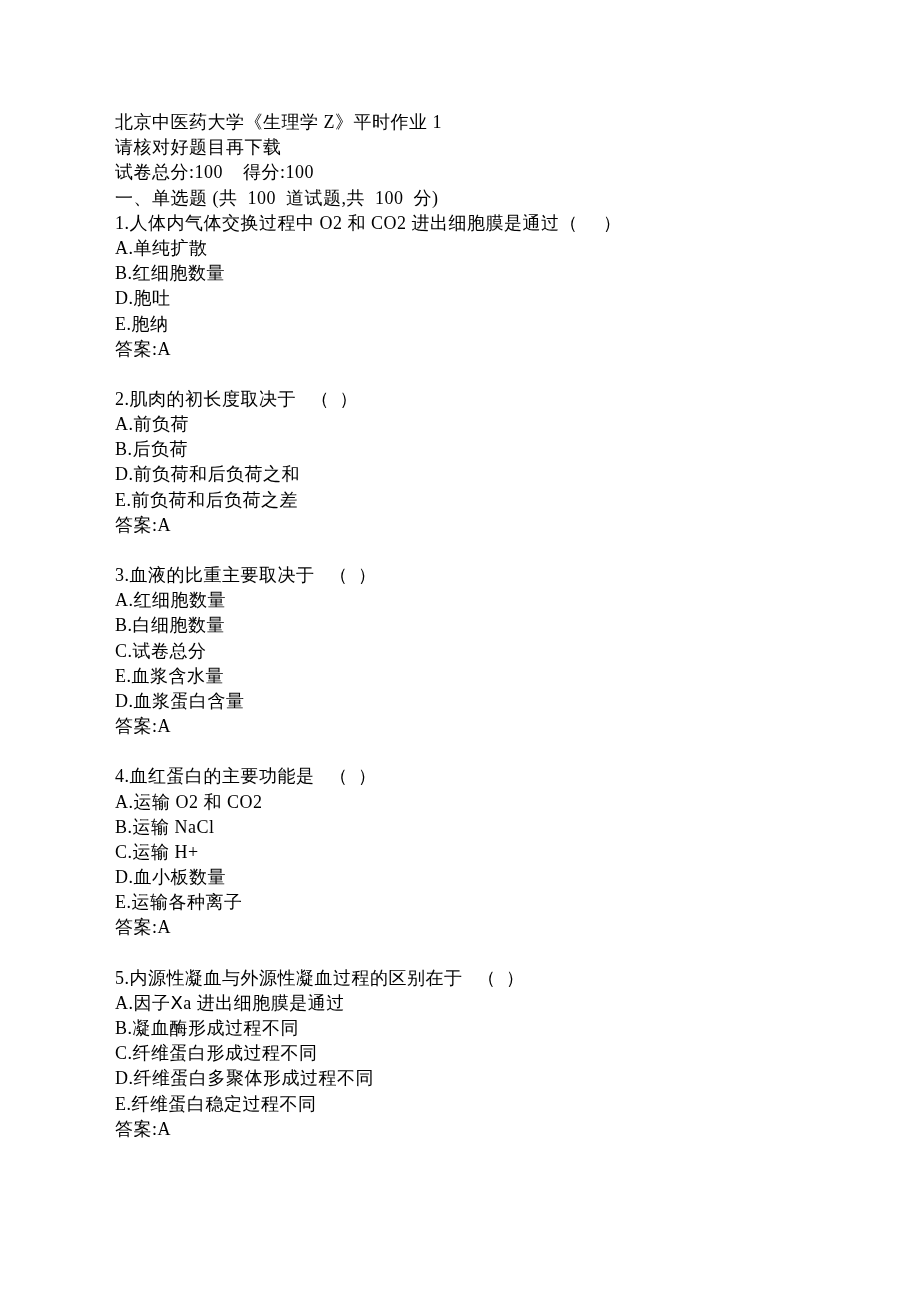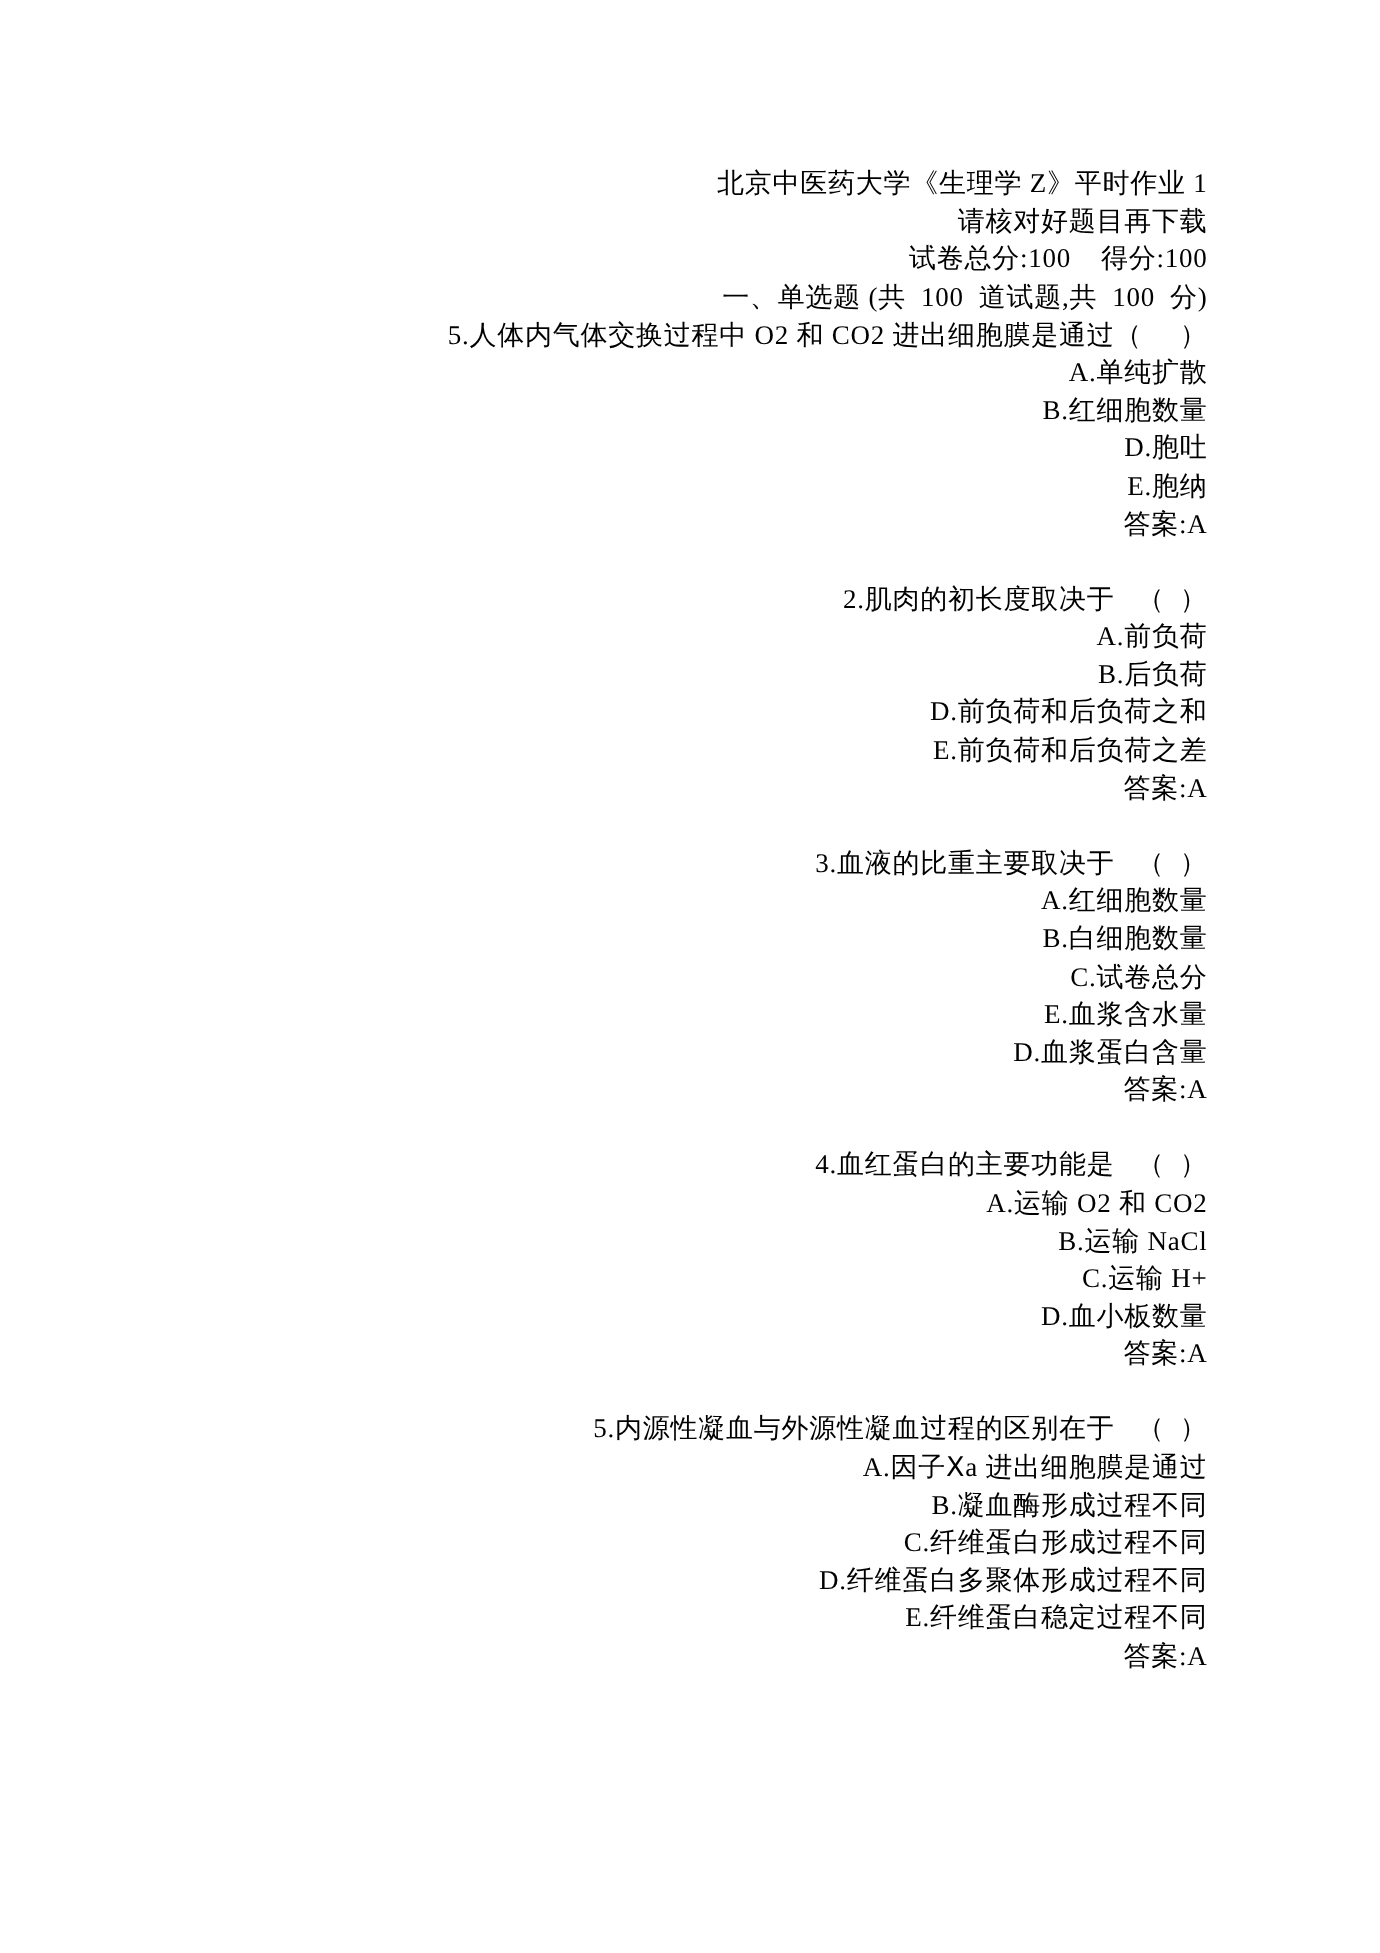--- a/index.html
+++ b/index.html
@@ -9,41 +9,40 @@
     font-family: "SimSun", "宋体", serif;
     font-size: 18px;
     color: #000000;
     line-height: 1.4;
   }
   .page {
     width: 920px;
     min-height: 1302px;
     box-sizing: border-box;
     padding: 110px 115px 56px 115px;
-    text-align: right;
   }
   .line {
     white-space: pre-wrap;
     letter-spacing: 0.5px;
   }
   .blank {
     height: 25px;
   }
 </style>
 </head>
 <body>
 
 <div class="page">
 
   <div class="line">北京中医药大学《生理学 Z》平时作业 1</div>
   <div class="line">请核对好题目再下载</div>
   <div class="line">试卷总分:100    得分:100</div>
   <div class="line">一、单选题 (共  100  道试题,共  100  分)</div>
 
-  <div class="line">5.人体内气体交换过程中 O2 和 CO2 进出细胞膜是通过（     ）</div>
+  <div class="line">1.人体内气体交换过程中 O2 和 CO2 进出细胞膜是通过（     ）</div>
   <div class="line">A.单纯扩散</div>
   <div class="line">B.红细胞数量</div>
   <div class="line">D.胞吐</div>
   <div class="line">E.胞纳</div>
   <div class="line">答案:A</div>
   <div class="blank"></div>
 
   <div class="line">2.肌肉的初长度取决于   （  ）</div>
   <div class="line">A.前负荷</div>
   <div class="line">B.后负荷</div>
@@ -59,20 +58,21 @@
   <div class="line">E.血浆含水量</div>
   <div class="line">D.血浆蛋白含量</div>
   <div class="line">答案:A</div>
   <div class="blank"></div>
 
   <div class="line">4.血红蛋白的主要功能是   （  ）</div>
   <div class="line">A.运输 O2 和 CO2</div>
   <div class="line">B.运输 NaCl</div>
   <div class="line">C.运输 H+</div>
   <div class="line">D.血小板数量</div>
+  <div class="line">E.运输各种离子</div>
   <div class="line">答案:A</div>
   <div class="blank"></div>
 
   <div class="line">5.内源性凝血与外源性凝血过程的区别在于   （  ）</div>
   <div class="line">A.因子Ⅹa 进出细胞膜是通过</div>
   <div class="line">B.凝血酶形成过程不同</div>
   <div class="line">C.纤维蛋白形成过程不同</div>
   <div class="line">D.纤维蛋白多聚体形成过程不同</div>
   <div class="line">E.纤维蛋白稳定过程不同</div>
   <div class="line">答案:A</div>

